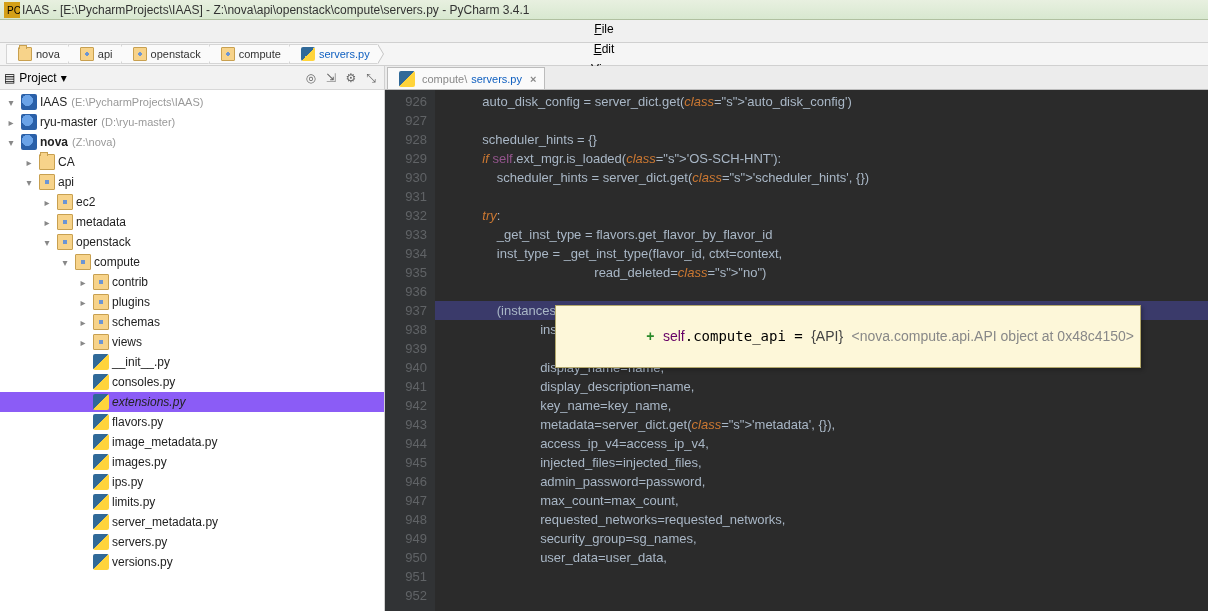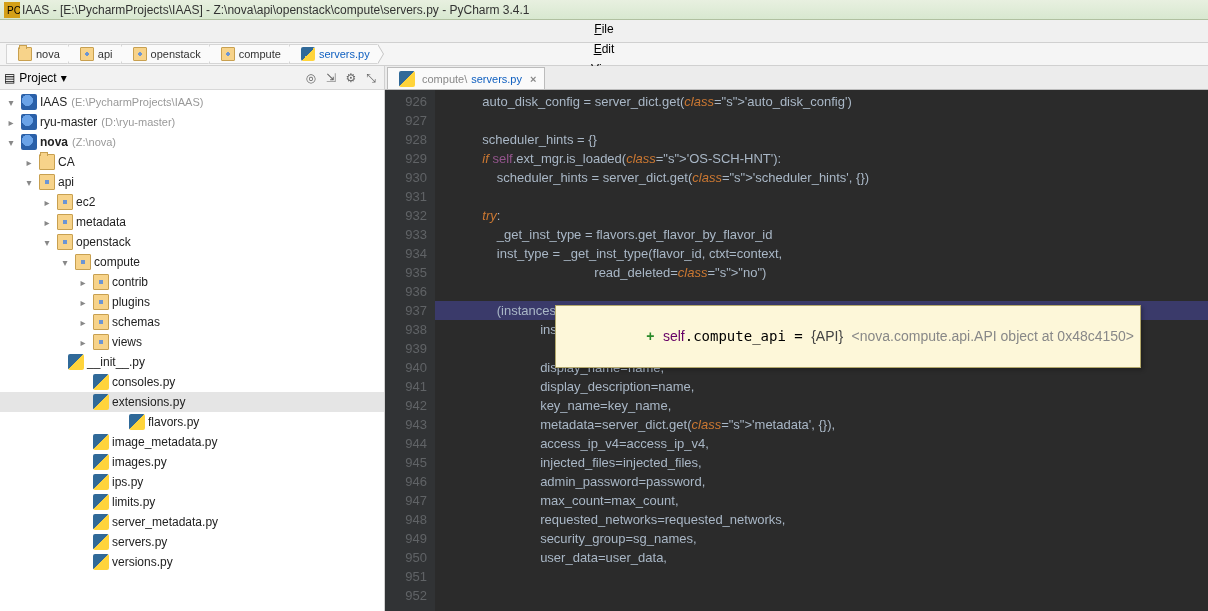--- a/index.html
+++ b/index.html
@@ -24,21 +24,21 @@
 .main { display: flex; height: calc(611px - 20px - 22px - 24px); }
 
 .sidebar { width: 385px; background: #fff; border-right: 1px solid #d0d0d0; display: flex; flex-direction: column; }
 .sidebar-header { height: 24px; background: #f2f2f2; border-bottom: 1px solid #d8d8d8; display: flex; align-items: center; padding: 0 4px; justify-content: space-between; }
 .sidebar-title { display: flex; align-items: center; gap: 4px; font-size: 12px; }
 .sidebar-tools { display: flex; gap: 2px; }
 .tool-btn { width: 18px; height: 18px; display: inline-flex; align-items: center; justify-content: center; color: #666; }
 
 .tree { flex: 1; overflow: auto; padding: 2px 0; }
 .tree-row { display: flex; align-items: center; height: 20px; padding-left: 4px; white-space: nowrap; }
-.tree-row.selected { background: #e5e5e5; }
+.tree-row.selected { background: #8b5cf6; font-style: italic; }
 .tw { width: 14px; text-align: center; color: #888; font-size: 10px; }
 .tree-icon { width: 16px; height: 16px; margin: 0 3px; display: inline-block; }
 .ico-proj { background: radial-gradient(circle at 40% 40%, #6aa3e8 40%, #2a60a8 42%); border-radius: 2px; }
 .ico-folder { background: #f7d38a; border: 1px solid #c8a050; border-radius: 1px; position: relative; }
 .ico-folder::before { content: ""; position: absolute; top: -3px; left: 0; width: 6px; height: 3px; background: #f7d38a; border: 1px solid #c8a050; border-bottom: none; }
 .ico-pkg { background: #f7d38a; border: 1px solid #c8a050; border-radius: 1px; position: relative; }
 .ico-pkg::after { content: ""; position: absolute; inset: 3px; background: radial-gradient(circle,#6b95d4 40%, transparent 42%); }
 .ico-py { background: linear-gradient(135deg,#306998 50%,#ffd43b 50%); border-radius: 2px; }
 .tree-label { font-size: 12px; color: #222; }
 .tree-sub { color: #999; font-size: 11px; margin-left: 4px; }
@@ -192,36 +192,36 @@
         <div class="tree-row" style="padding-left: 76px;">
           <span class="tw">▸</span>
           <span class="tree-icon ico-pkg"></span>
           <span class="tree-label">schemas</span>
         </div>
         <div class="tree-row" style="padding-left: 76px;">
           <span class="tw">▸</span>
           <span class="tree-icon ico-pkg"></span>
           <span class="tree-label">views</span>
         </div>
-        <div class="tree-row" style="padding-left: 51px; text-align: right;">
+        <div class="tree-row" style="padding-left: 76px; text-align: right;">
           <span class="tw"> </span>
           <span class="tree-icon ico-py"></span>
           <span class="tree-label">__init__.py</span>
         </div>
         <div class="tree-row" style="padding-left: 76px;">
           <span class="tw"> </span>
           <span class="tree-icon ico-py"></span>
           <span class="tree-label">consoles.py</span>
         </div>
         <div class="tree-row selected" style="padding-left: 76px;">
           <span class="tw"> </span>
           <span class="tree-icon ico-py"></span>
           <span class="tree-label">extensions.py</span>
         </div>
-        <div class="tree-row" style="padding-left: 76px; margin-left: 36px;">
+        <div class="tree-row" style="padding-left: 76px;">
           <span class="tw"> </span>
           <span class="tree-icon ico-py"></span>
           <span class="tree-label">flavors.py</span>
         </div>
         <div class="tree-row" style="padding-left: 76px;">
           <span class="tw"> </span>
           <span class="tree-icon ico-py"></span>
           <span class="tree-label">image_metadata.py</span>
         </div>
         <div class="tree-row" style="padding-left: 76px;">

